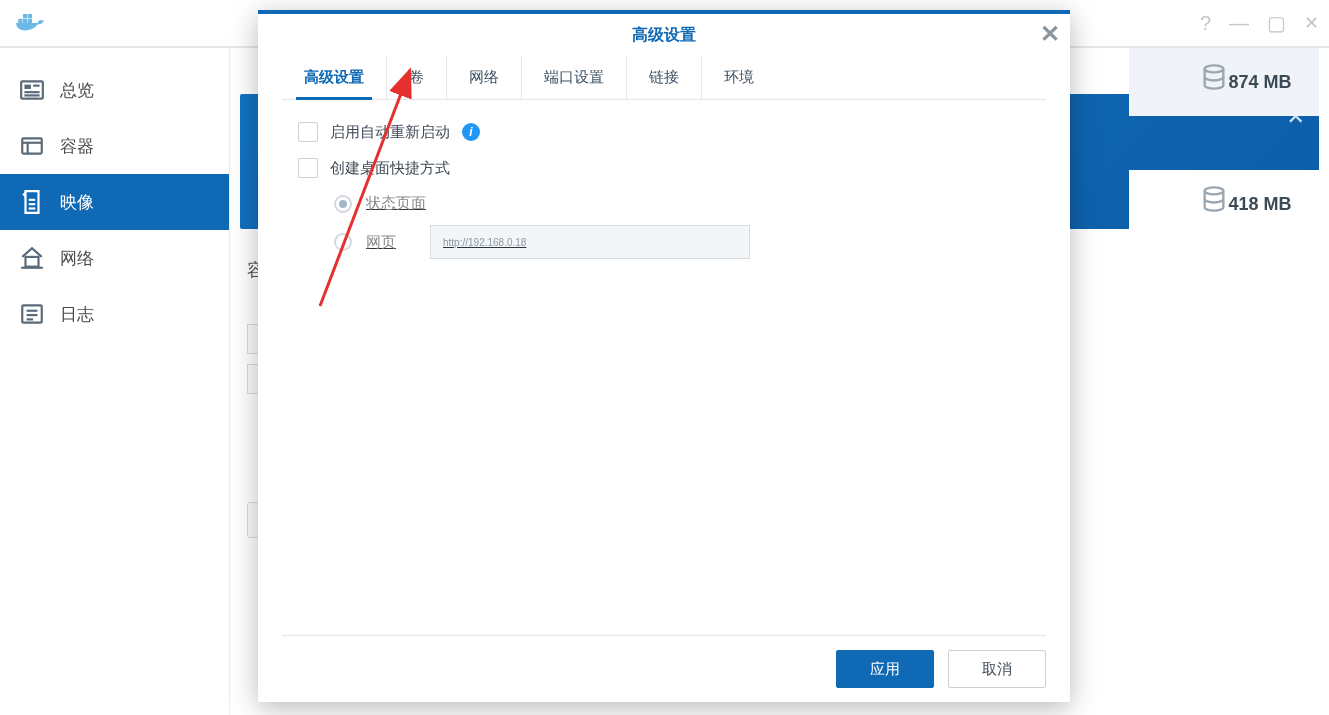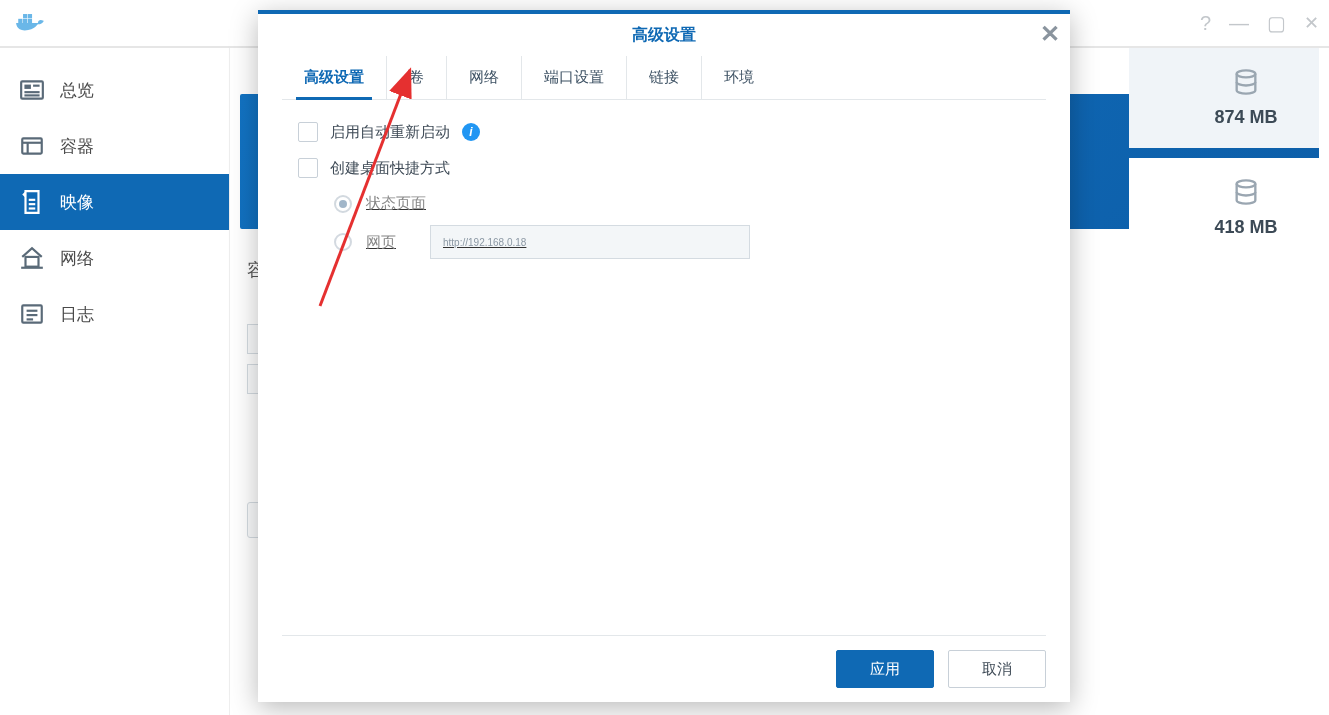--- a/index.html
+++ b/index.html
@@ -100,31 +100,31 @@
     position: absolute;
     top: 48px; right: 10px;
     width: 190px;
     display: flex;
     flex-direction: column;
     gap: 10px;
     padding-top: 0;
   }
   .info-card {
     background: #f0f4f8;
-    height: 100px;
-    display: flex;
-    flex-direction: column;
+    height: 68px;
+    display: flex;
+    flex-direction: row;
     align-items: center;
     justify-content: center;
     color: #3c4a56;
     font-size: 18px;
     font-weight: 600;
     padding-left: 44px;
   }
-  .info-card.alt { background: #ffffff; }
+  .info-card.alt { background: #ffffff; margin-top: 44px; }
   .db-icon svg { width: 28px; height: 28px; margin-bottom: 6px; }
   .db-icon { color: #9aa6b1; }
 
   
   .partial-char {
     position: absolute;
     left: 17px; top: 210px;
     font-size: 18px;
     color: #555;
   }

